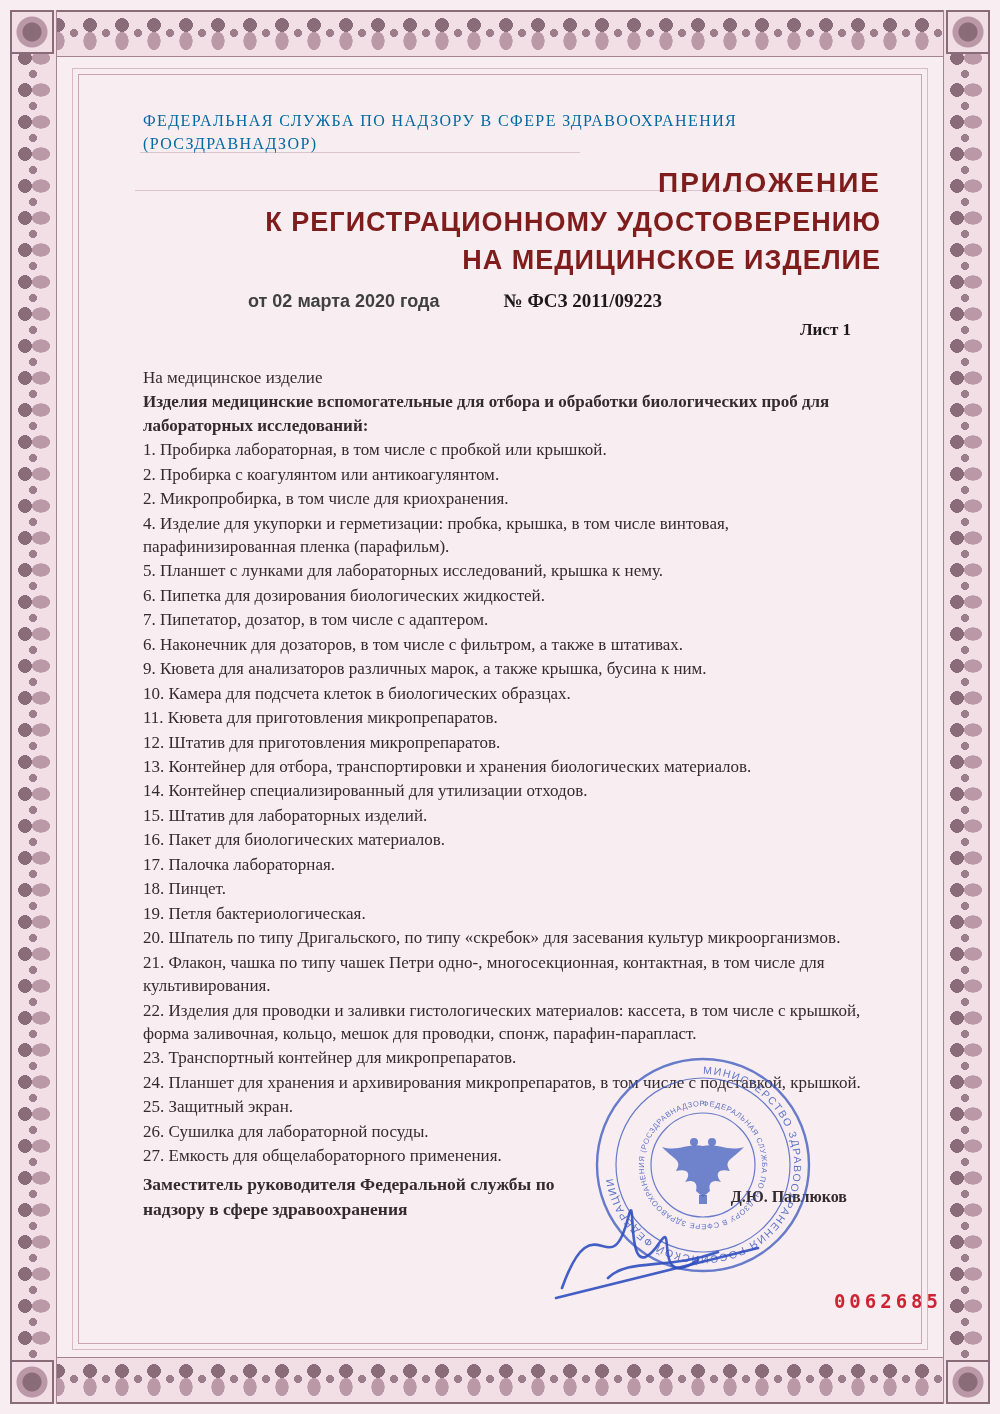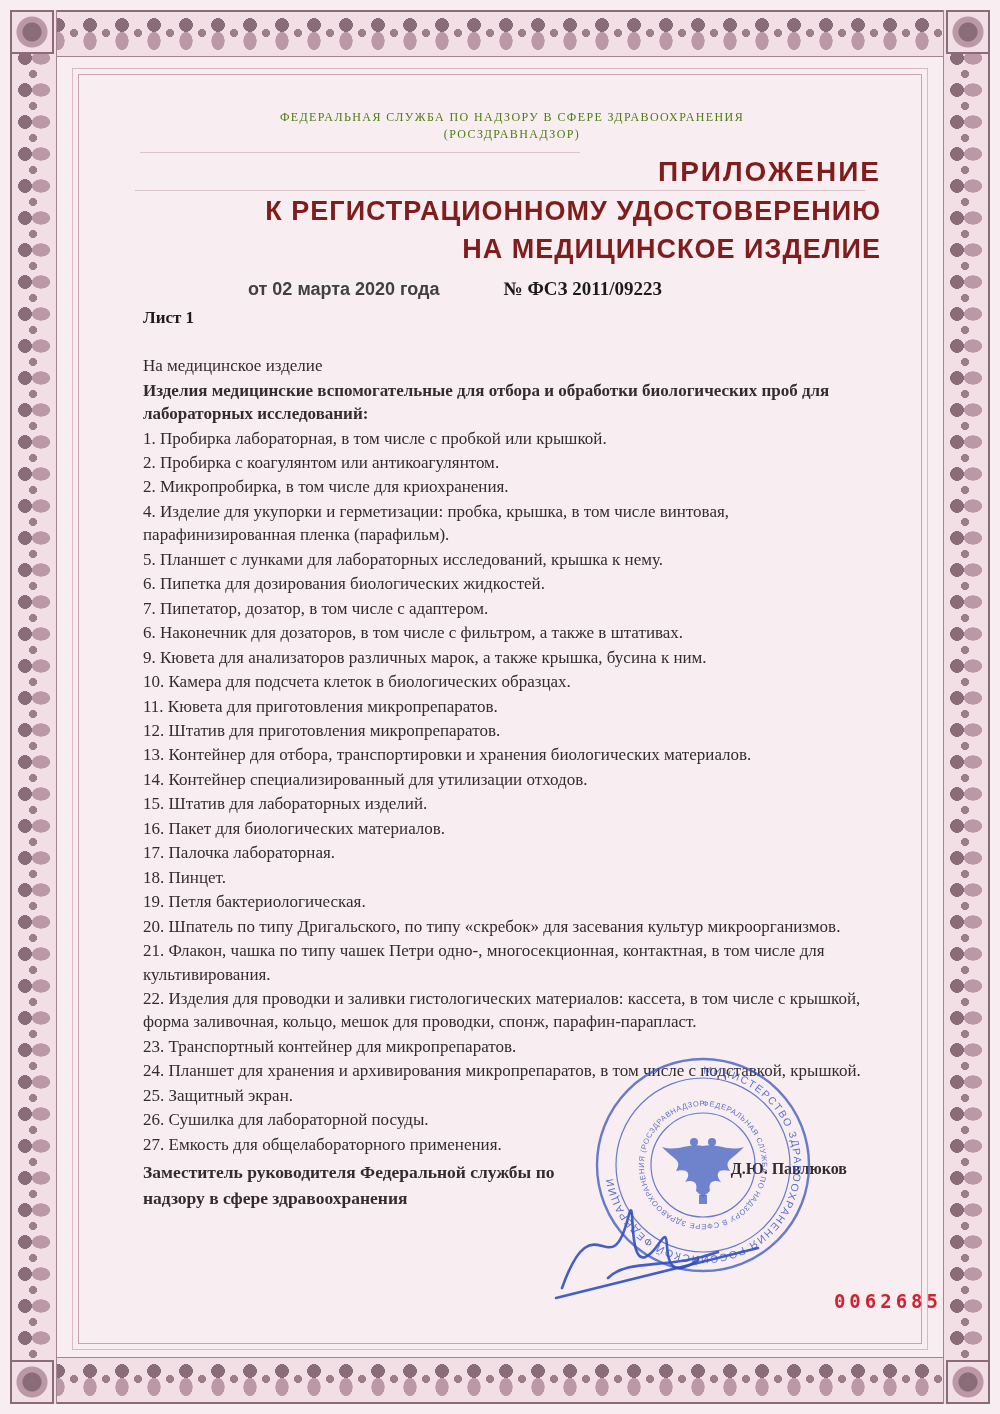--- a/index.html
+++ b/index.html
@@ -33,36 +33,36 @@
 
   
   .content{position:absolute;left:78px;top:74px;right:78px;bottom:70px;
     border:1px solid #caa5b1;outline:1px solid #d8bac4;outline-offset:5px;
     padding:34px 40px 18px 64px;overflow:hidden;box-sizing:border-box;}
 
   .faint-line{position:absolute;height:1px;background:rgba(150,110,122,.32);}
   .fl1{left:140px;right:420px;top:152px;}
   .fl2{left:135px;right:135px;top:190px;}
 
-  .org{ text-align:center;font-size:12px;letter-spacing:1.4px;color:#4d7c0f;line-height:1.45;}
+  .org{ font-size:16px;letter-spacing:1.4px;color:#0369a1;line-height:1.45;}
   .title{margin-top:8px;text-align:right;font-family:"Liberation Sans",sans-serif;
     font-weight:700;color:#7f1d1d;font-size:27px;line-height:1.42;letter-spacing:1px;}
   .title .t1{font-size:28px;letter-spacing:2px;}
 
   .date-row{margin-top:10px;display:flex;align-items:baseline;}
   .date-val{margin-left:105px;font-family:"Liberation Sans",sans-serif;font-weight:700;
     font-size:18px;color:#404040;}
   .doc-num{margin-left:64px;font-weight:700;font-size:19px;color:#1e191b;}
-  .sheet{margin-top:8px;text-align:left;padding-right:30px;font-weight:700;font-size:17px;color:#1e191b;}
+  .sheet{margin-top:8px;text-align:right;padding-right:30px;font-weight:700;font-size:17px;color:#1e191b;}
 
   .body-text{margin-top:26px;font-size:17px;line-height:1.38;}
   .body-text p{margin:0 0 1px 0;}
   .product{font-weight:700;}
 
-  .footer{margin-top:4px;display:flex;align-items:flex-start;}
+  .footer{margin-top:4px;display:flex;align-items:center;}
   .role{font-weight:700;font-size:17.5px;line-height:1.45;max-width:470px;}
   .sig-name{margin-left:auto;margin-right:34px;font-weight:700;font-size:16px;white-space:nowrap;}
 
   .serial{position:absolute;right:58px;top:1290px;font-family:"DejaVu Sans Mono",monospace;
     font-weight:700;font-size:19px;letter-spacing:4px;color:#cf2333;}
 
   .stamp{position:absolute;left:588px;top:1050px;width:230px;height:230px;opacity:.88;pointer-events:none;}
   .signature{position:absolute;left:548px;top:1160px;width:240px;height:150px;pointer-events:none;}
 </style>
 </head>

